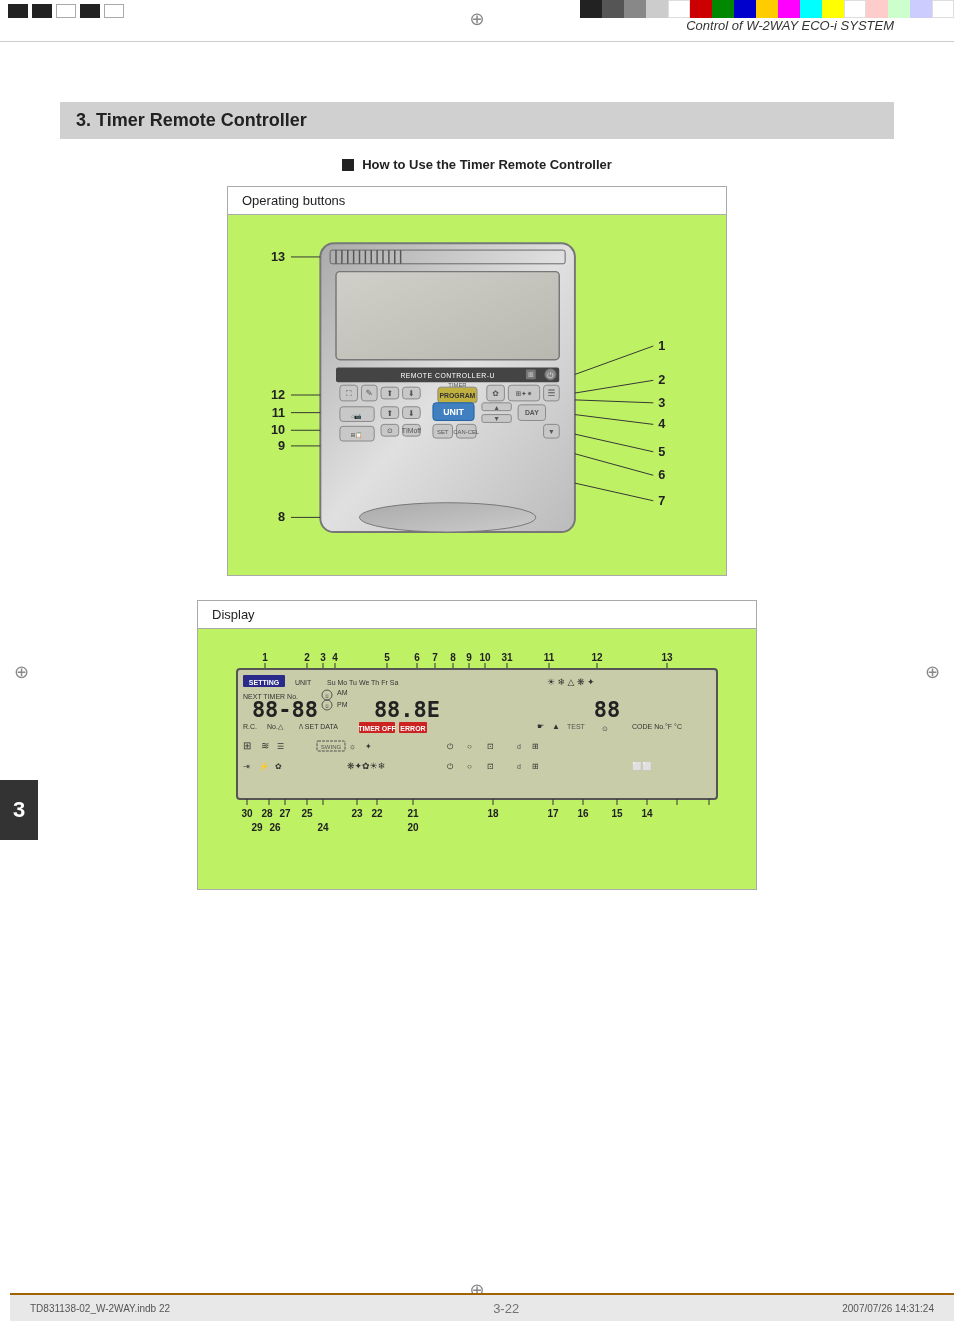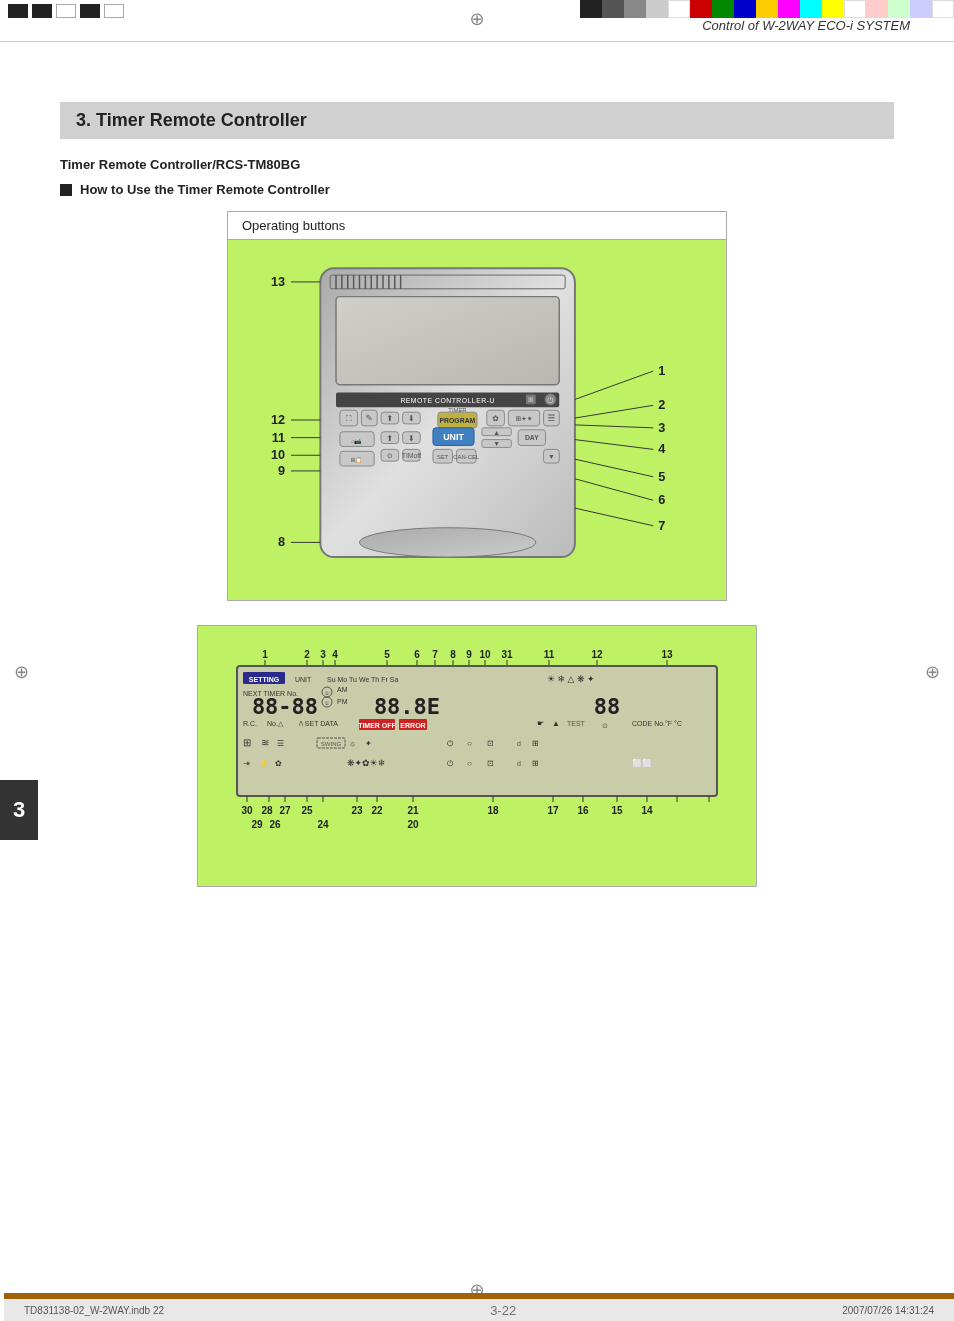--- a/index.html
+++ b/index.html
@@ -10,21 +10,21 @@
       font-family: Arial, sans-serif;
       font-size: 13px;
       color: #222;
       position: relative;
     }
 
     
     .page-header {
       display: flex;
       justify-content: flex-end;
-      padding: 18px 44px 8px 40px;
+      padding: 18px 60px 8px 40px;
       border-bottom: 1px solid #ccc;
     }
     .page-header-title {
       font-style: italic;
       font-size: 13px;
       color: #333;
     }
 
     
     .color-bar-top {
@@ -97,20 +97,21 @@
       margin-bottom: 10px;
     }
 
     .subsection-label {
       font-weight: bold;
       font-size: 13px;
       margin-bottom: 14px;
       display: flex;
       align-items: center;
       gap: 8px;
+      justify-content: center;
     }
     .black-square-bullet {
       width: 12px;
       height: 12px;
       background: #222;
       display: inline-block;
       flex-shrink: 0;
     }
 
     
@@ -129,25 +130,25 @@
       border-bottom: 1px solid #aaa;
     }
     .labeled-box-body {
       padding: 10px 14px 10px 14px;
       display: flex;
       justify-content: center;
     }
     .footer-bar {
       position: absolute;
       bottom: 0;
-      left: 4px;
+      left: 10px;
       right: 0;
       height: 28px;
       background: #e8e8e8;
-      border-top: 6px solid #a16207;
+      border-top: 2px solid #a16207;
       display: flex;
       align-items: center;
       justify-content: space-between;
       padding: 0 20px;
       font-size: 10px;
       color: #555;
     }
 
     
     .reg-mark {
@@ -200,21 +201,20 @@
 <div class="chapter-tab">
   <span>3</span>
 </div>
 
 <div class="main-content">
 
   <div class="section-header">
     <span>3. Timer Remote Controller</span>
   </div>
 
-  <div class="subtitle">Timer Remote Controller/RCS-TM80BG</div>
 
   <div class="subsection-label">
     <span class="black-square-bullet"></span>
     <span>How to Use the Timer Remote Controller</span>
   </div>
 
   <div class="labeled-box">
     <div class="labeled-box-header">Operating buttons</div>
     <div class="labeled-box-body">
 
@@ -362,20 +362,21 @@
             <stop offset="100%" style="stop-color:#ccc;stop-opacity:1"></stop>
           </linearGradient>
         </defs>
       </svg>
 
     </div>
   </div>
 
   <div class="display-section-wrapper">
     <div class="labeled-box" style="max-width:560px;">
+      <div class="labeled-box-header">Display</div>
       <div class="labeled-box-body" style="padding: 20px 10px;">
 
         <svg width="520" height="220" viewBox="0 0 520 220">
 
           <text x="48" y="12" text-anchor="middle" fill="#222" font-size="10" font-weight="bold">1</text>
           <text x="90" y="12" text-anchor="middle" fill="#222" font-size="10" font-weight="bold">2</text>
           <text x="106" y="12" text-anchor="middle" fill="#222" font-size="10" font-weight="bold">3</text>
           <text x="118" y="12" text-anchor="middle" fill="#222" font-size="10" font-weight="bold">4</text>
           <text x="170" y="12" text-anchor="middle" fill="#222" font-size="10" font-weight="bold">5</text>
           <text x="200" y="12" text-anchor="middle" fill="#222" font-size="10" font-weight="bold">6</text>

